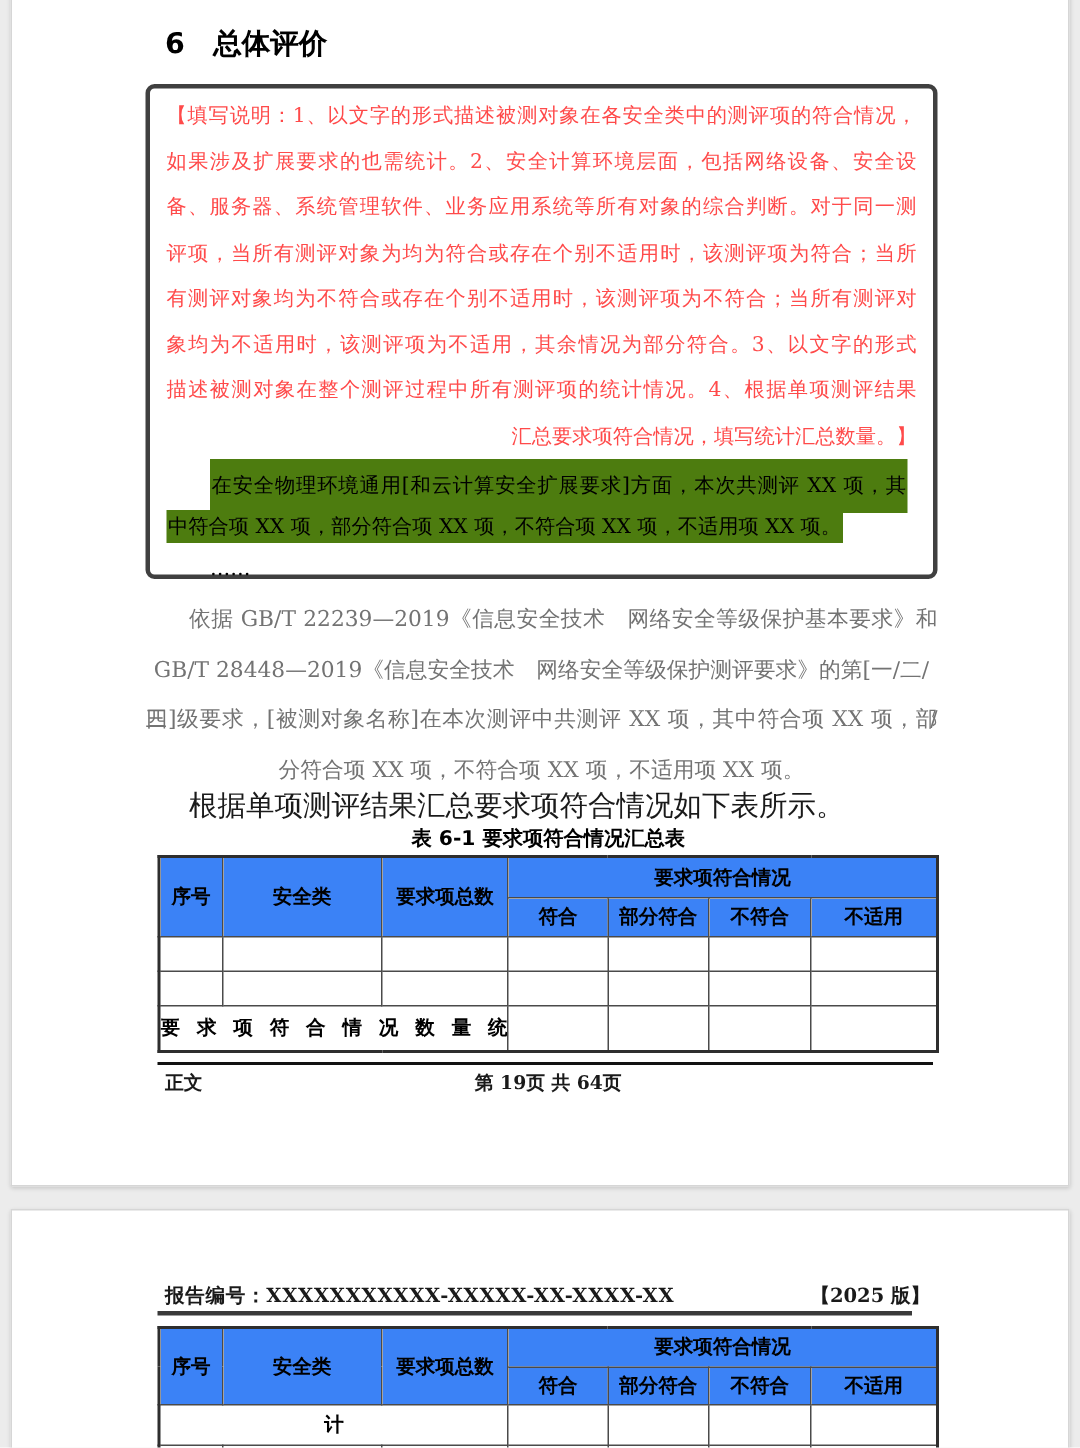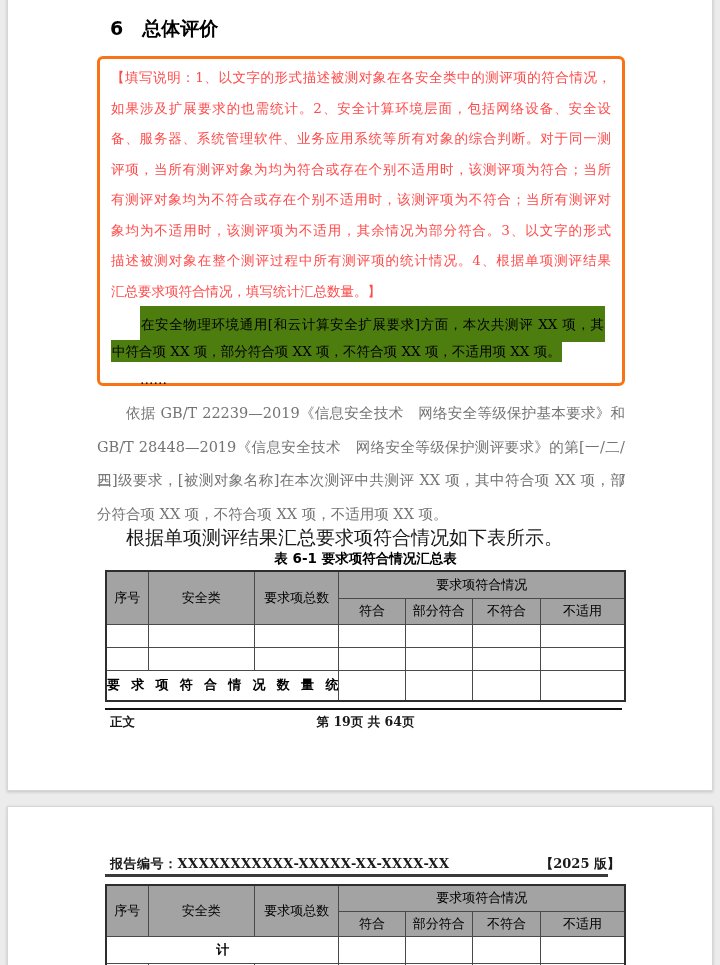--- a/index.html
+++ b/index.html
@@ -19,55 +19,56 @@
   .abs{position:absolute;}
 
   .doc-heading{
     left:110px;top:16px;width:400px;
     font-family:"DejaVu Sans","Liberation Sans",sans-serif;
     font-weight:bold;font-size:19px;color:#000;
   }
 
   .green-box{
     left:97px;top:56px;width:528px;height:330px;box-sizing:border-box;
-    border:3px solid #f97316;border-radius:6px;
+    border:3px solid #404040;border-radius:6px;
     padding:3px 11px 0 11px;background:#fff;
   }
   .red-line{
     font-size:13.5px;color:#ff4a4a;line-height:30.5px;height:30.5px;
     white-space:nowrap;
+    text-align:right;
   }
   .jline{text-align:justify;text-align-last:justify;white-space:normal;}
   .hl-line{font-size:13.5px;color:#000;line-height:30px;height:30px;}
   .hl-line .hl{background:#4d7c0f;padding:3px 1px;}
   .hl1{padding-left:29px;}
   .hl1 .hl{display:inline-block;width:465px;box-sizing:border-box;
     text-align:justify;text-align-last:justify;}
   .ellipsis-line{font-size:13.5px;color:#000;line-height:26px;padding-left:29px;}
 
   .body-par{left:97px;top:397px;width:528px;font-size:14.5px;color:#737373;}
-  .body-line{line-height:33.5px;height:33.5px;}
+  .body-line{line-height:33.5px;height:33.5px;text-align:center;}
   .indent{text-indent:29px;}
   .par2{left:97px;top:521px;width:528px;font-size:19px;line-height:33px;}
 
   .tbl-caption{
     left:105px;top:550px;width:521px;text-align:center;
     font-family:"DejaVu Sans","Liberation Sans",sans-serif;
     font-weight:bold;font-size:13.5px;color:#000;
   }
 
   table.doc-table{
     position:absolute;border-collapse:collapse;table-layout:fixed;
     border:2px solid #2e2e2e;background:#fff;
   }
   table.doc-table td{
     border:1px solid #4a4a4a;padding:0;overflow:hidden;
     font-size:13px;text-align:center;vertical-align:middle;color:#000;
   }
-  td.hdr{background:#a3a3a3;font-weight:normal;}
+  td.hdr{background:#3b82f6;font-weight:bold;}
   .t1{left:105px;top:570px;width:521px;}
   .t2{left:105px;top:884px;width:521px;}
   tr.r27{height:27px;} tr.r26{height:26px;} tr.r25{height:25px;}
   tr.r23{height:23px;} tr.r31{height:31px;} tr.r30{height:30px;}
   td.sum-label{
     font-weight:bold;text-align:justify;text-align-last:justify;
     padding:0 9px;font-size:13.5px;margin-left:29px;
   }
   td.sum-label2{font-weight:bold;text-align:center;padding-right:88px;font-size:13.5px;}
 

